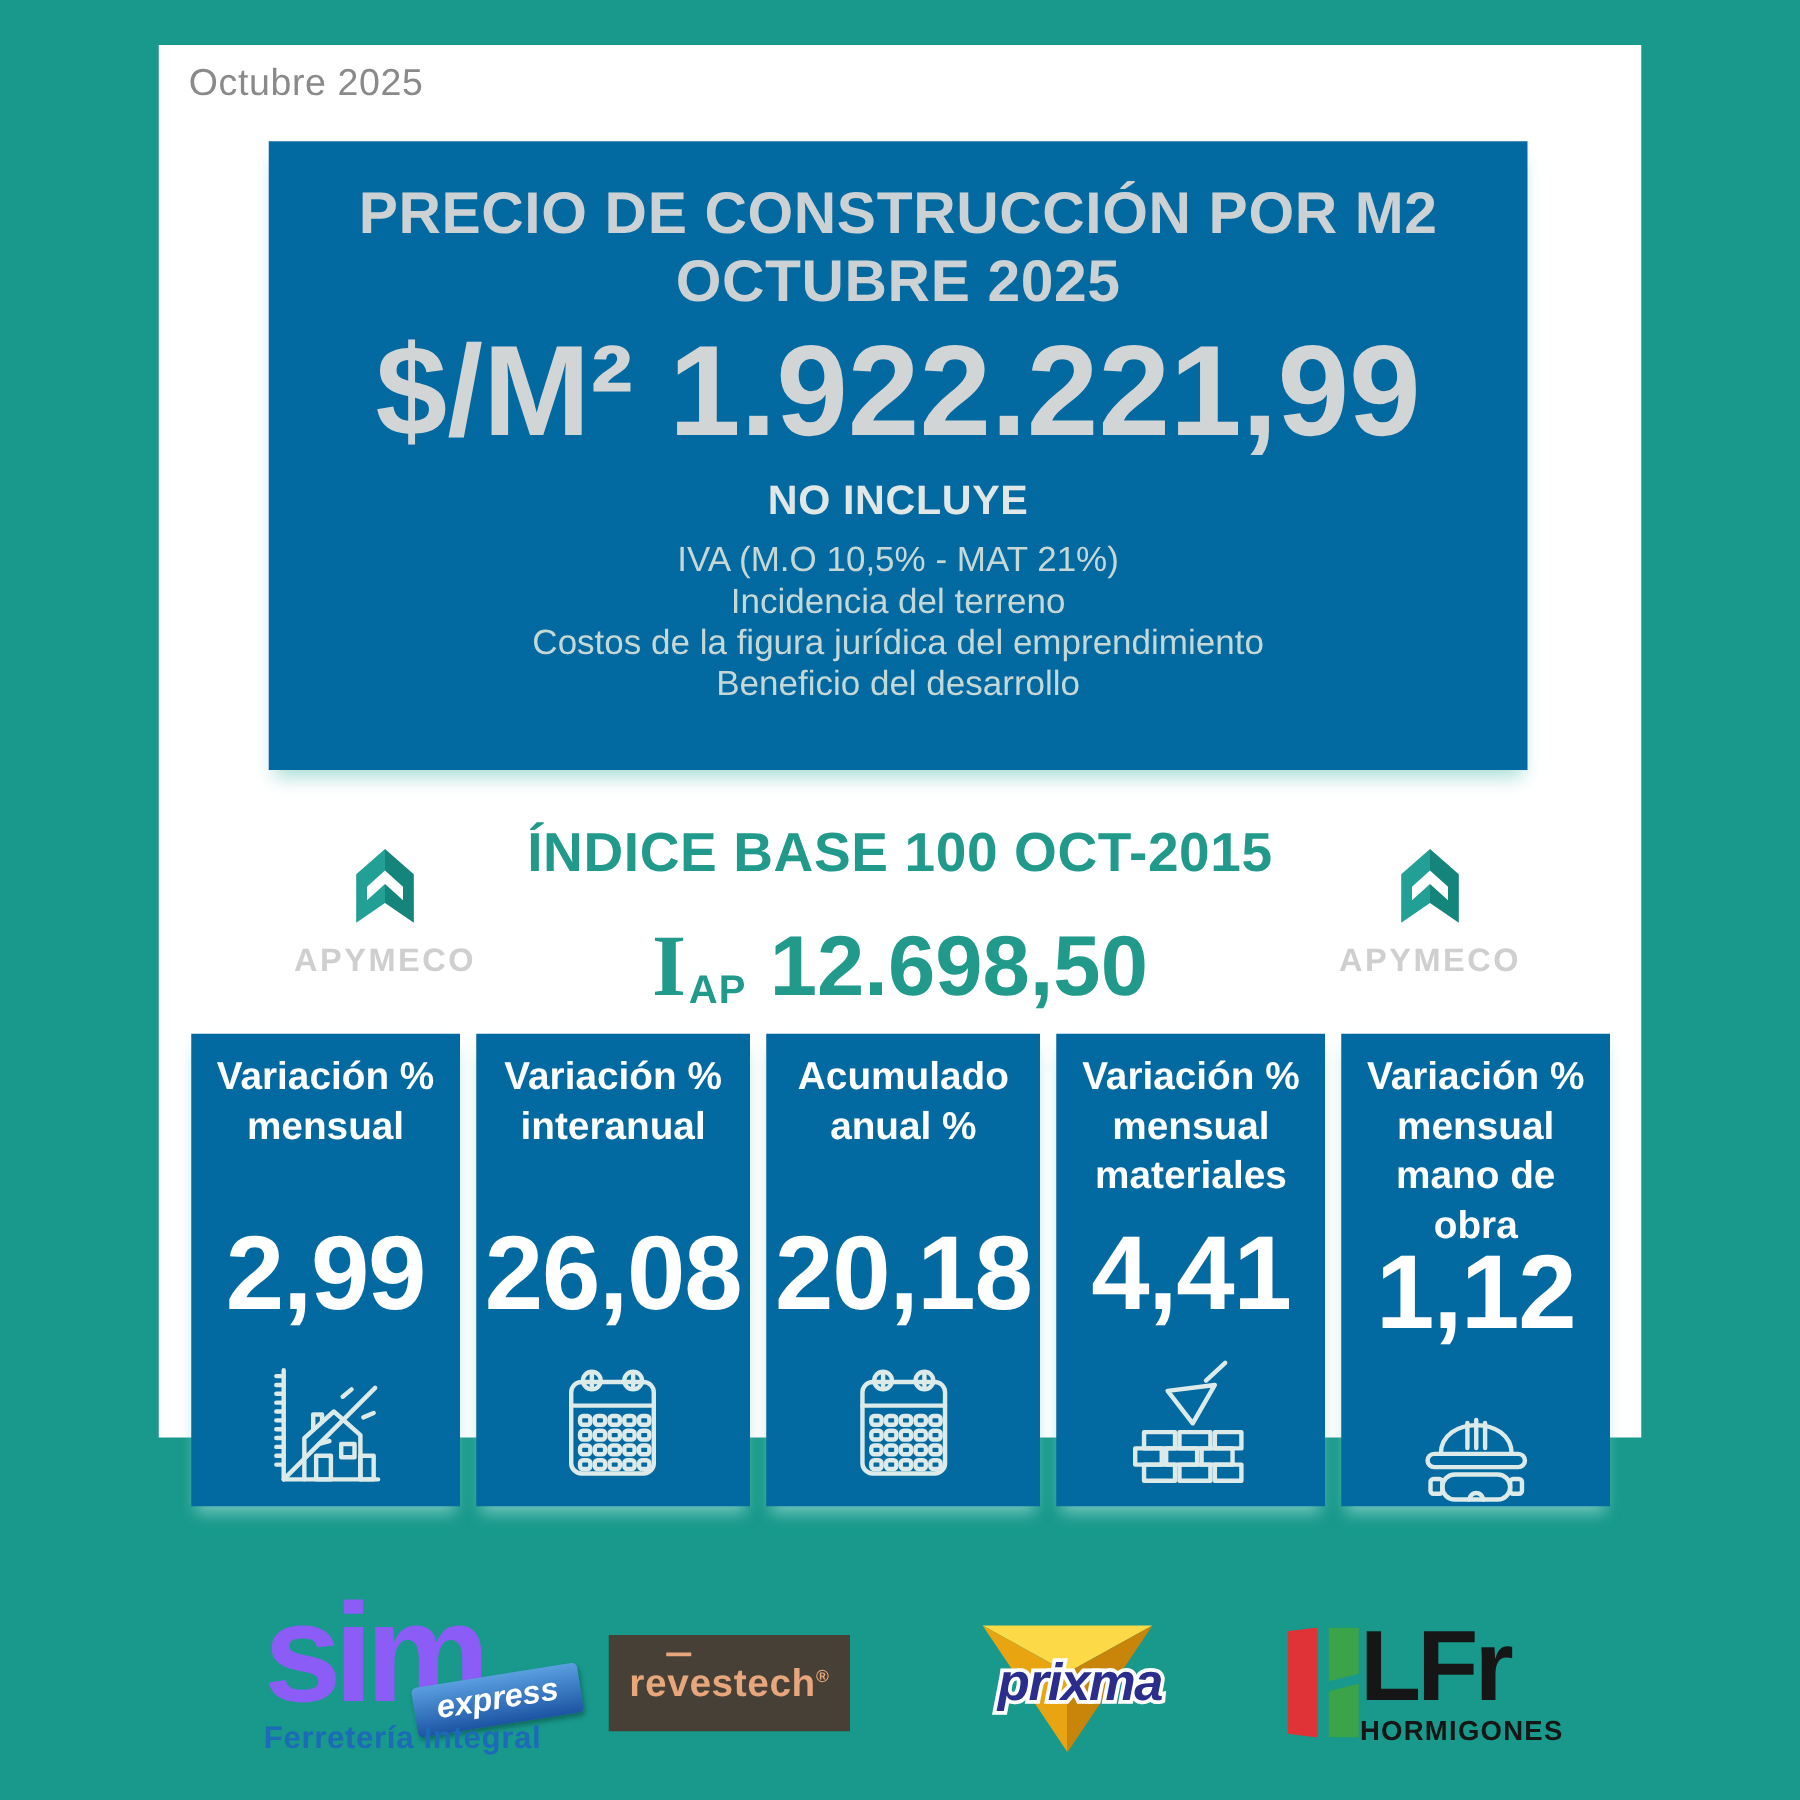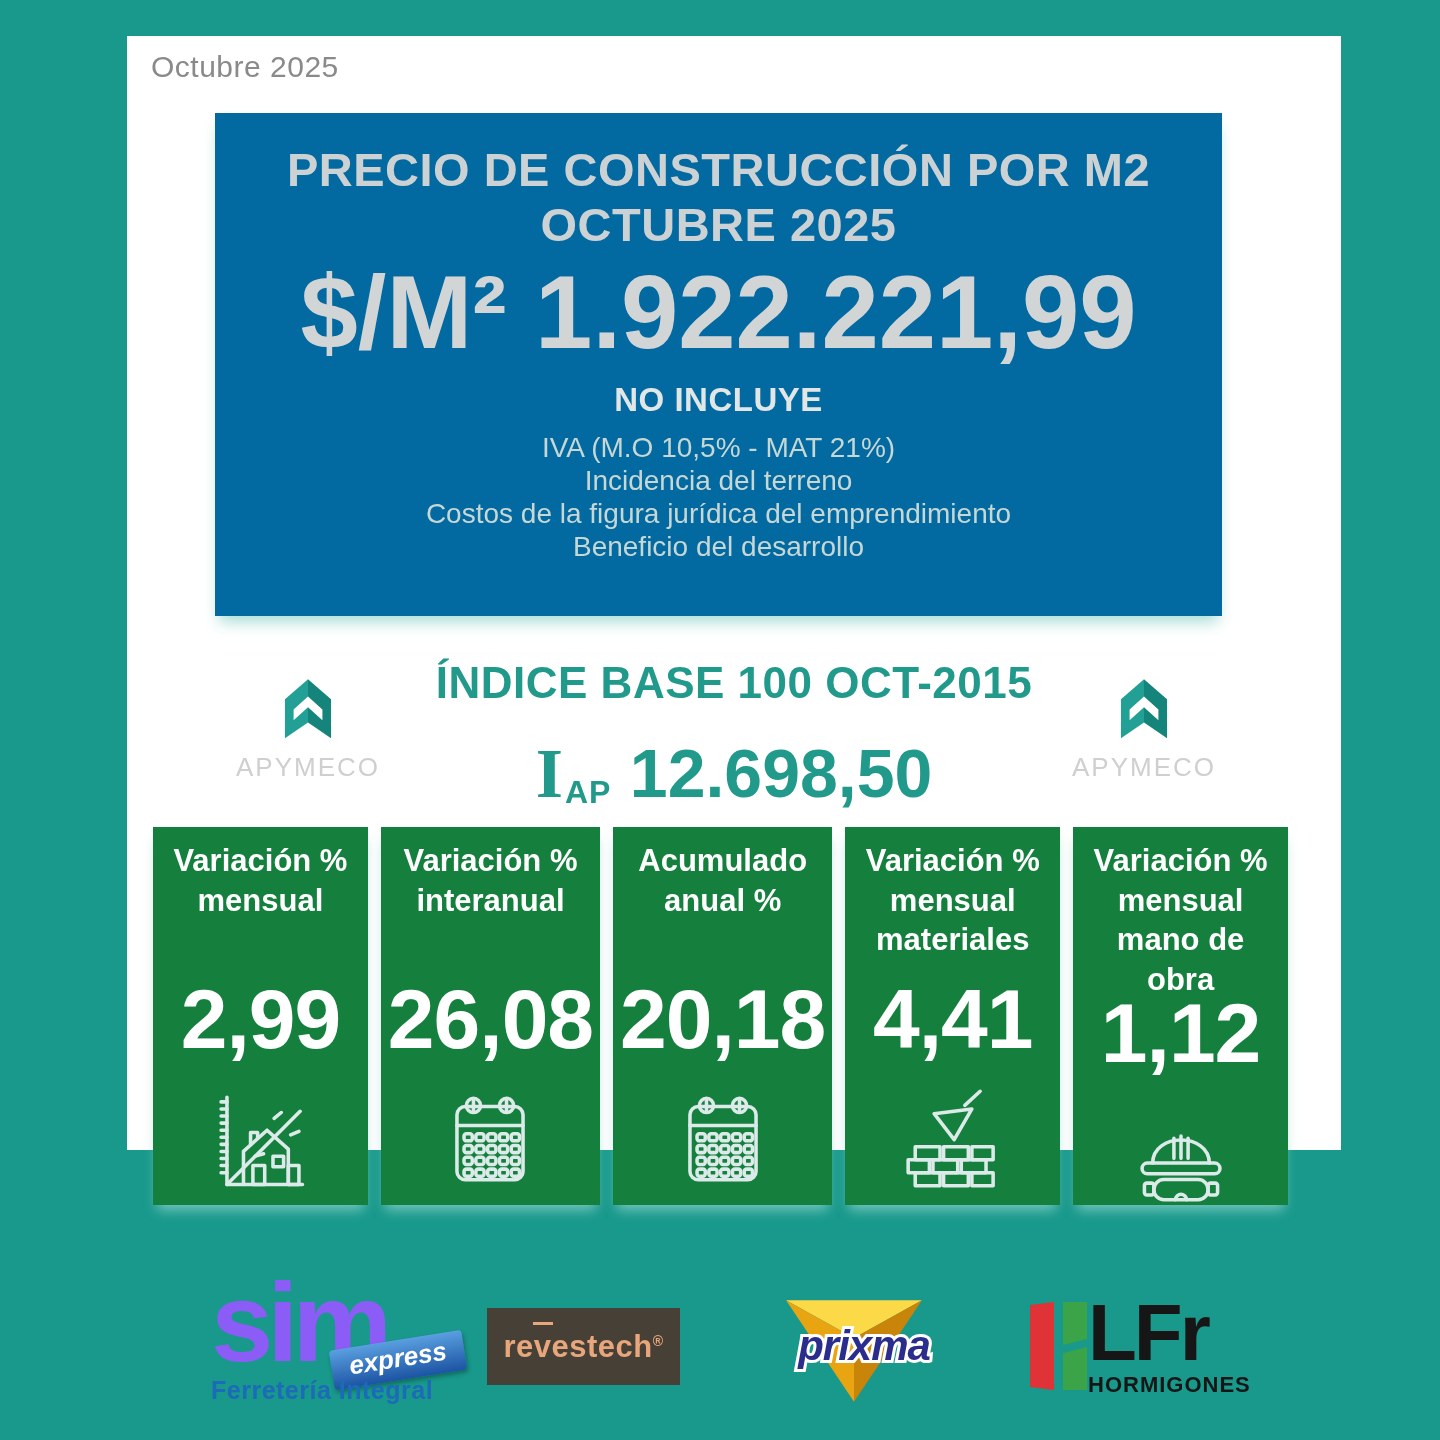--- a/index.html
+++ b/index.html
@@ -5,21 +5,20 @@
   html,body{margin:0;padding:0;}
   body{
     width:1440px;height:1440px;
     background:#18998b;
     font-family:"Liberation Sans", sans-serif;
     position:relative;overflow:hidden;
   }
   .sheet{
     position:absolute;left:127px;top:36px;width:1186px;height:1114px;
     background:#ffffff;
-    padding-left:28px;
   }
   .date{
     position:absolute;left:24px;top:14px;
     font-size:30px;color:#8a8a8a;letter-spacing:.5px;
   }
   
   .hero{
     position:absolute;left:88px;top:77px;width:1007px;height:503px;
     background:#0369a1;text-align:center;
     box-shadow:0 10px 14px -4px rgba(140,210,202,.75);
@@ -33,28 +32,28 @@
   
   .index-mid{position:absolute;left:0;top:622px;width:100%;text-align:center;}
   .index-title{font-size:44px;font-weight:600;color:#219a8c;letter-spacing:.5px;}
   .iap-line{margin-top:26px;color:#219a8c;}
   .iap-i{font-family:"Liberation Serif", serif;font-size:70px;font-weight:700;}
   .iap-sub{font-size:32px;font-weight:700;letter-spacing:1px;position:relative;top:6px;margin-left:2px;}
   .iap-val{font-size:68px;font-weight:700;margin-left:14px;letter-spacing:0;}
   .apymeco{position:absolute;width:170px;text-align:center;top:636px;}
   .apymeco.left{left:96px;}
   .apymeco.right{left:932px;}
-  .apymeco .brand{display:block;margin-top:4px;font-size:26px;font-weight:400;color:#cfcfcf;letter-spacing:2px;}
+  .apymeco .brand{display:block;margin-top:4px;font-size:26px;font-weight:700;color:#cfcfcf;letter-spacing:2px;}
   
   .stats{
     position:absolute;left:26px;top:791px;width:1135px;height:378px;
     display:flex;gap:13px;
   }
   .stat-card{
-    flex:1 1 0;background:#15803d;color:#ffffff;text-align:center;
+    flex:1 1 0;background:#0369a1;color:#ffffff;text-align:center;
     box-shadow:0 9px 12px -4px rgba(140,210,202,.8);
     display:flex;flex-direction:column;align-items:center;
     padding:14px 7px 0 7px;box-sizing:border-box;
   }
   .stat-label{
     height:150px;width:200px;
     font-size:31px;font-weight:700;line-height:1.28;
   }
   .stat-value{font-size:84px;font-weight:700;line-height:1.0;letter-spacing:-1px;}
   .stat-icon{margin-top:22px;}

